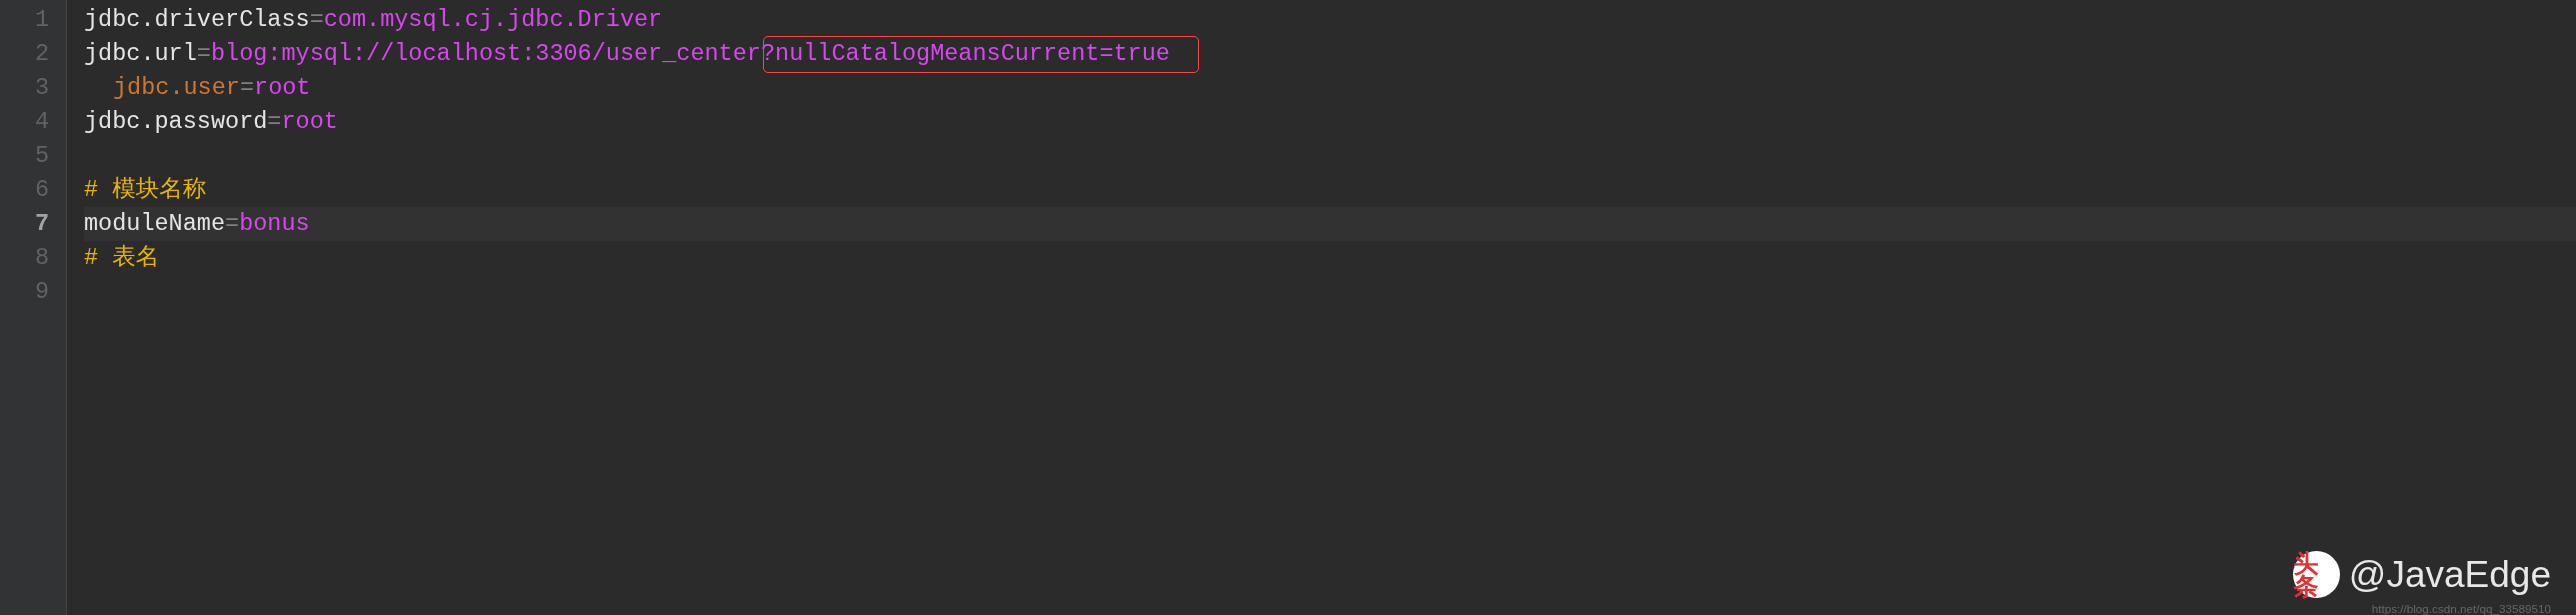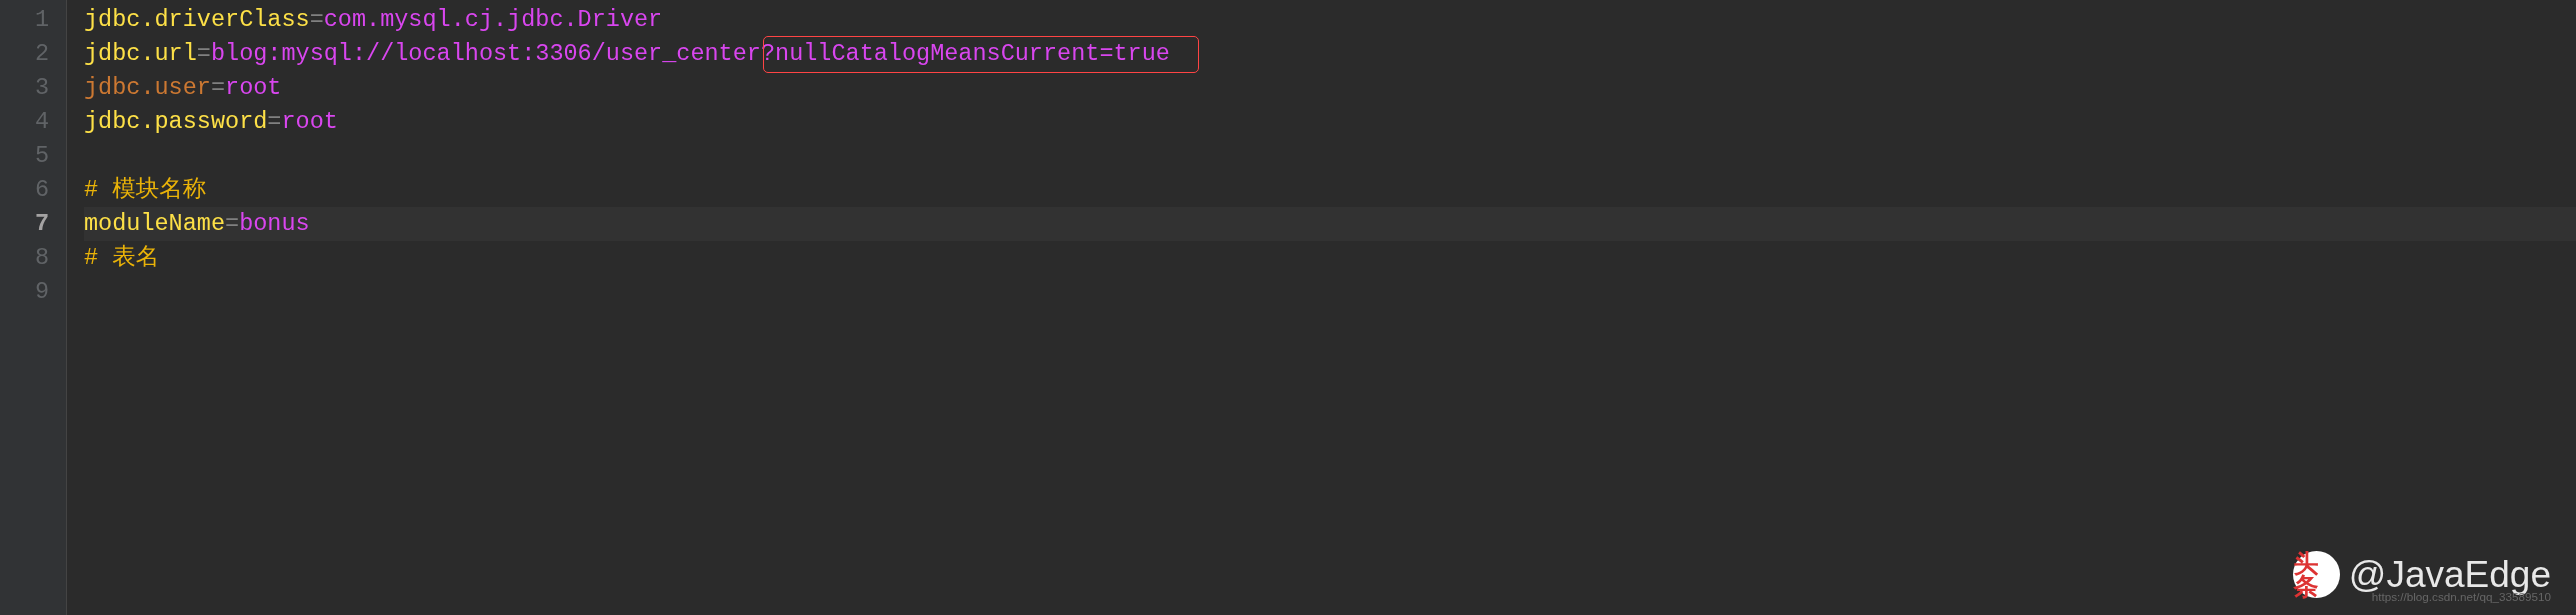--- a/index.html
+++ b/index.html
@@ -45,25 +45,26 @@
     .line {
       height: 34px;
       line-height: 34px;
       white-space: pre;
       position: relative;
     }
     .line.current {
       background: #323232;
     }
     .key {
-      color: #fde047;
+      color: #e5e5e5;
       text-align: right;
     }
     .key-highlight {
       color: #cc7832;
+      margin-left: 29px;
     }
     .equals {
       color: #808080;
     }
     .value {
       color: #d946ef;
       text-align: right;
     }
     .comment {
       color: #eab308;
@@ -99,21 +100,21 @@
       font-size: 25px;
     }
     .watermark-logo .inner {
       display: flex;
       flex-direction: column;
       align-items: center;
       line-height: 0.9;
     }
     .sub-watermark {
       position: absolute;
-      bottom: 12px;
+      bottom: 0;
       right: 25px;
       color: #666;
       font-size: 11.7px;
       font-family: sans-serif;
     }
   </style>
 </head>
 <body>
 
 <div class="editor">

